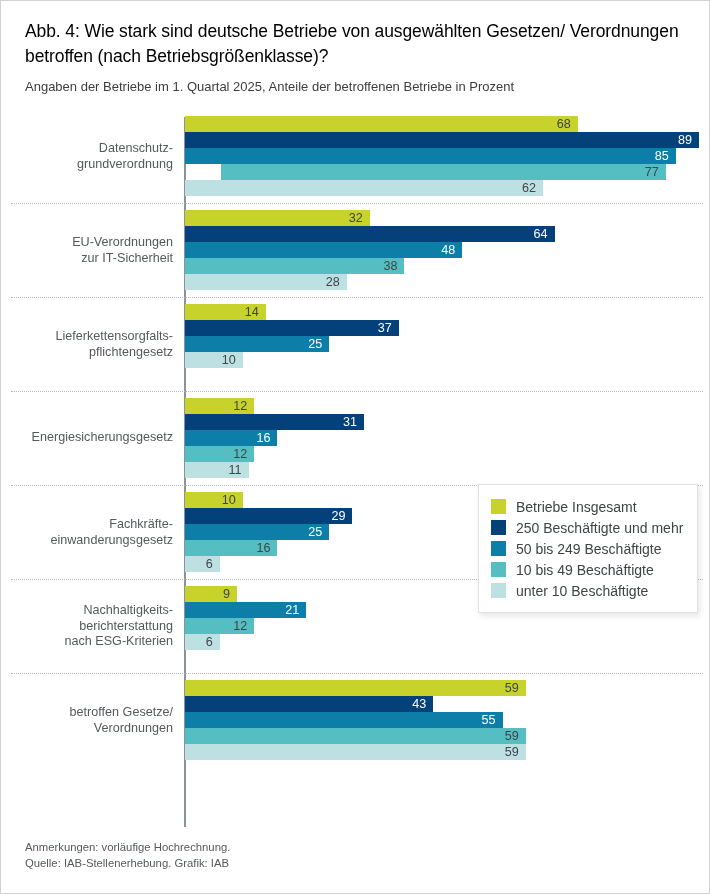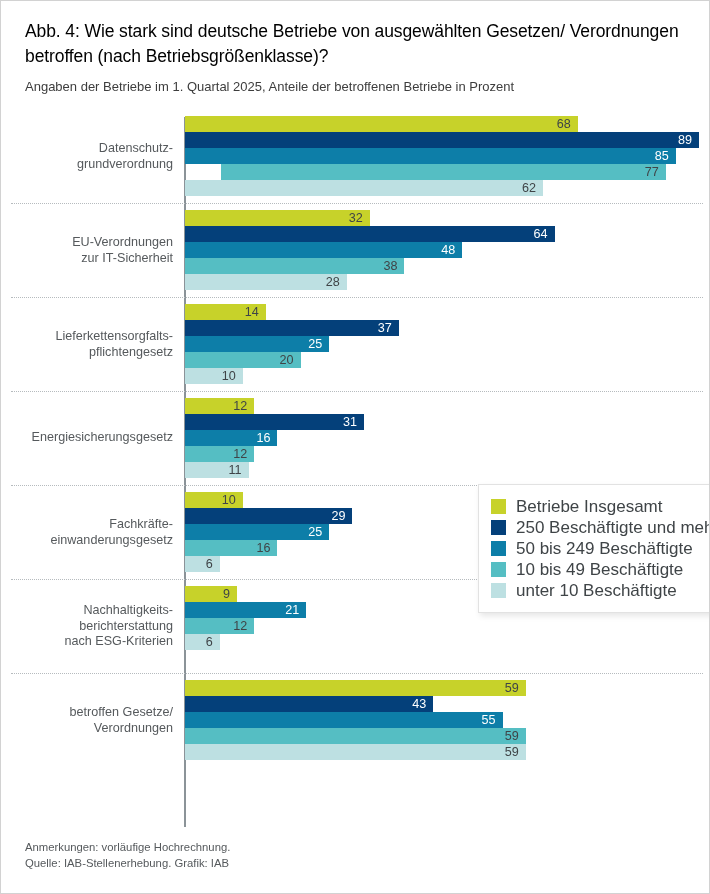--- a/index.html
+++ b/index.html
@@ -140,21 +140,21 @@
     align-items: center;
     height: 21px;
   }
   .swatch {
     width: 15px;
     height: 15px;
     flex: 0 0 15px;
     margin-right: 10px;
   }
   .legend-text {
-    font-size: 17px;
+    font-size: 14px;
     color: #3f4447;
     line-height: 1;
     white-space: nowrap;
   }
 
   
   .footer {
     position: absolute;
     left: 24px;
     top: 838px;
@@ -256,25 +256,20 @@
               <div class="bar" style="background: rgb(4, 64, 122); width: 213.675px;">
                 <span class="bar-value v-light">37</span>
               </div>
             </div>
             <div class="bar-row" style="height: 16px;">
               <div class="bar" style="background: rgb(13, 126, 168); width: 144.375px;">
                 <span class="bar-value v-light">25</span>
               </div>
             </div>
             <div class="bar-row" style="height: 16px;">
-              <div class="bar" style="background: rgb(85, 190, 195); width: 115.5px;">
-                <span class="bar-value v-dark">20</span>
-              </div>
-            </div>
-            <div class="bar-row" style="height: 16px;">
               <div class="bar" style="background: rgb(189, 224, 226); width: 57.75px;">
                 <span class="bar-value v-dark">10</span>
               </div>
             </div>
           </div>
         </div>
         <div class="group" style="height: 94px;">
           <div class="sep"></div>
           <div class="cat-label">Energiesicherungsgesetz</div>
           <div class="bars" style="padding-top: 7px;">

